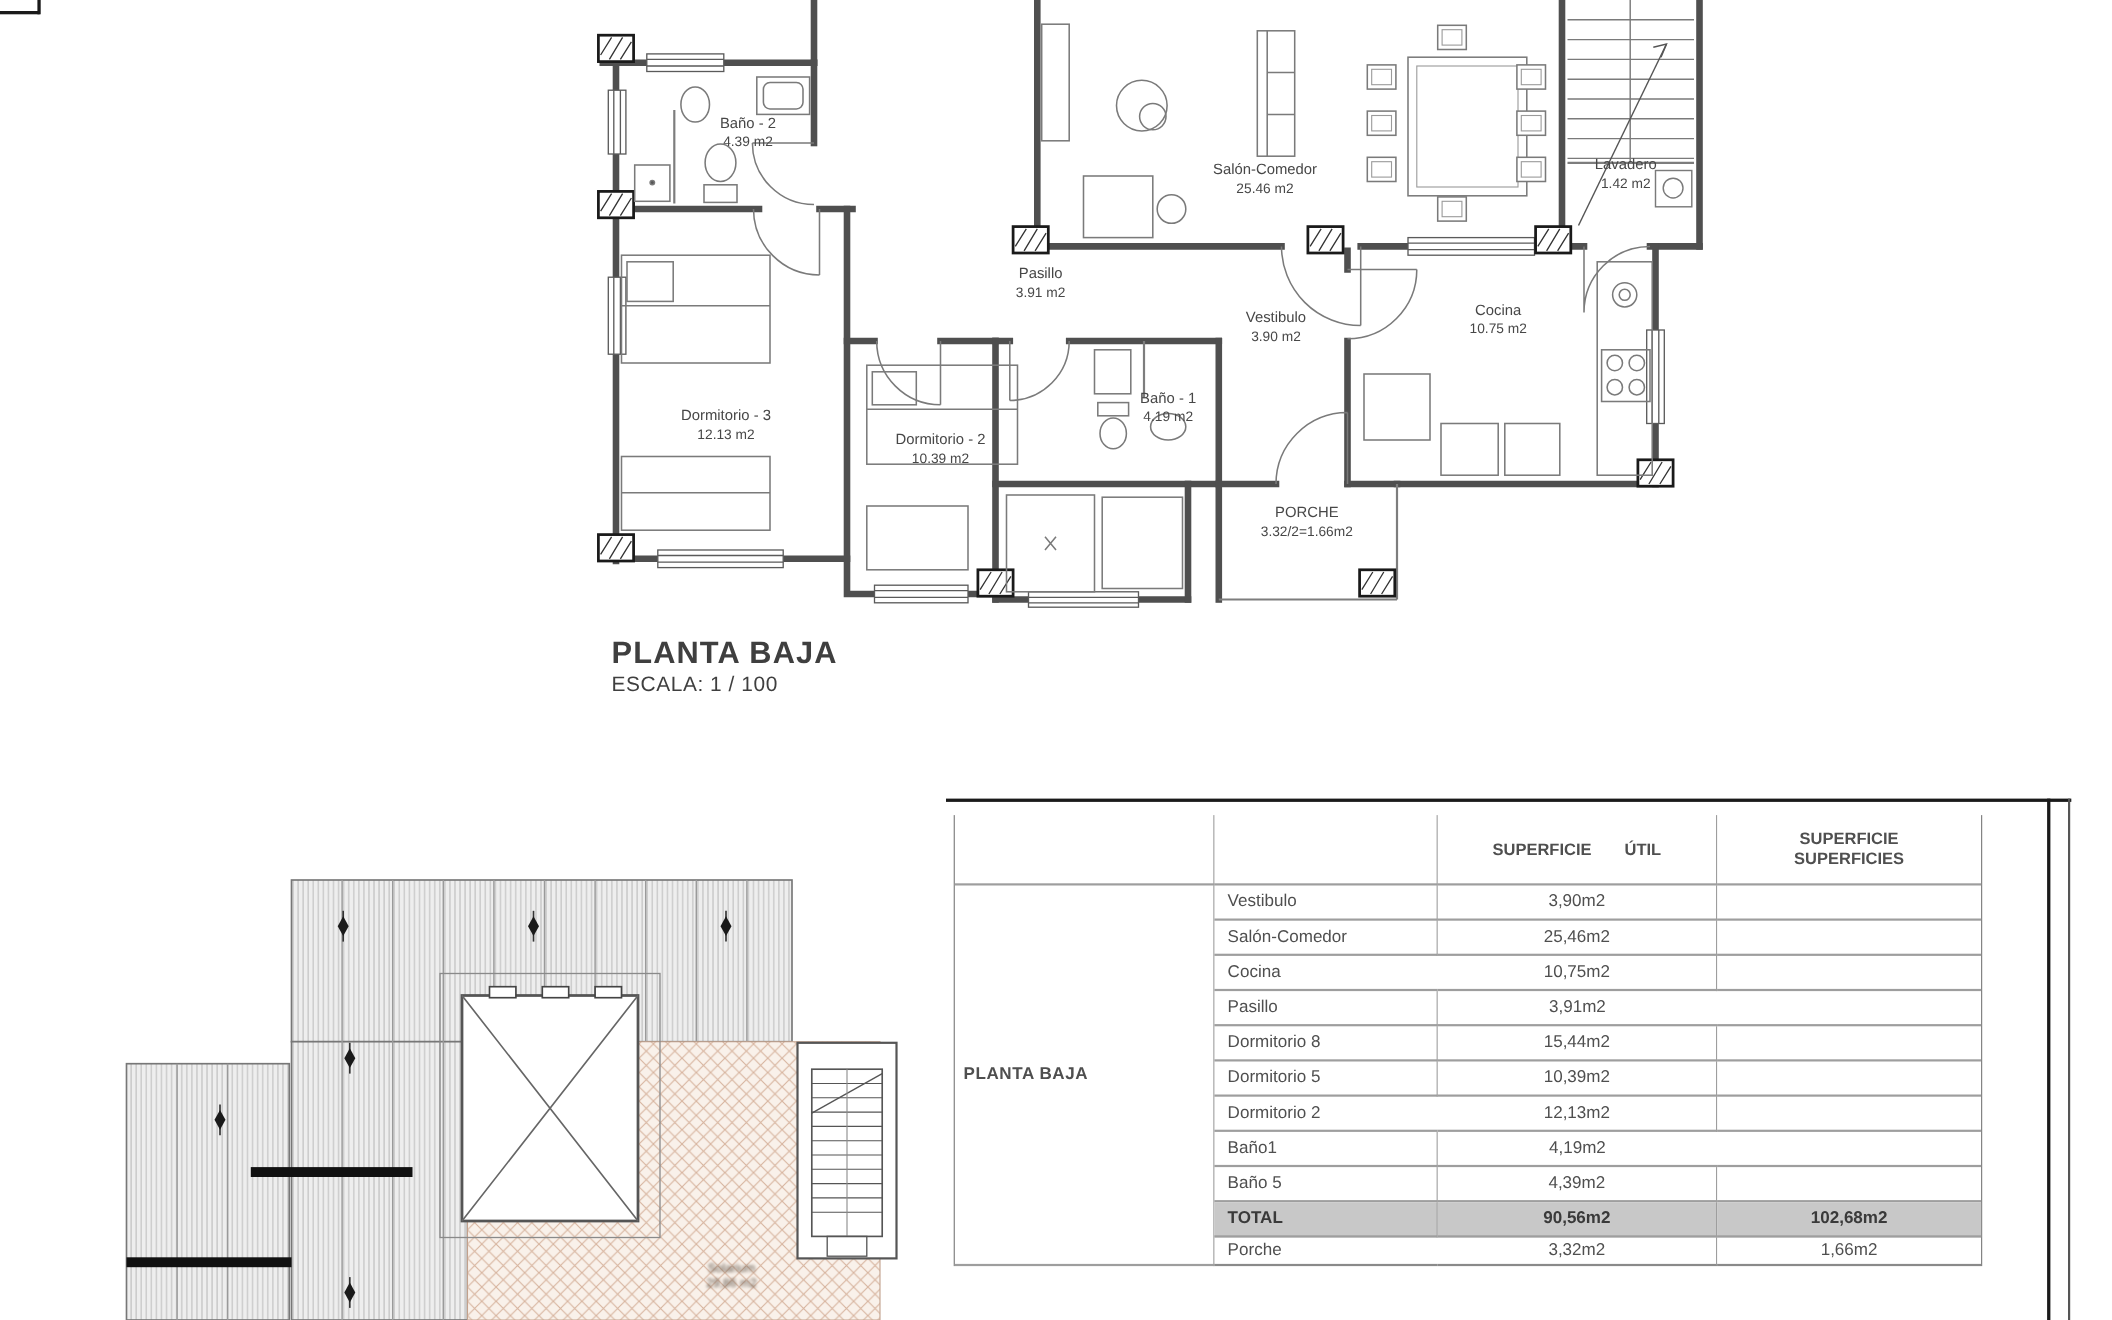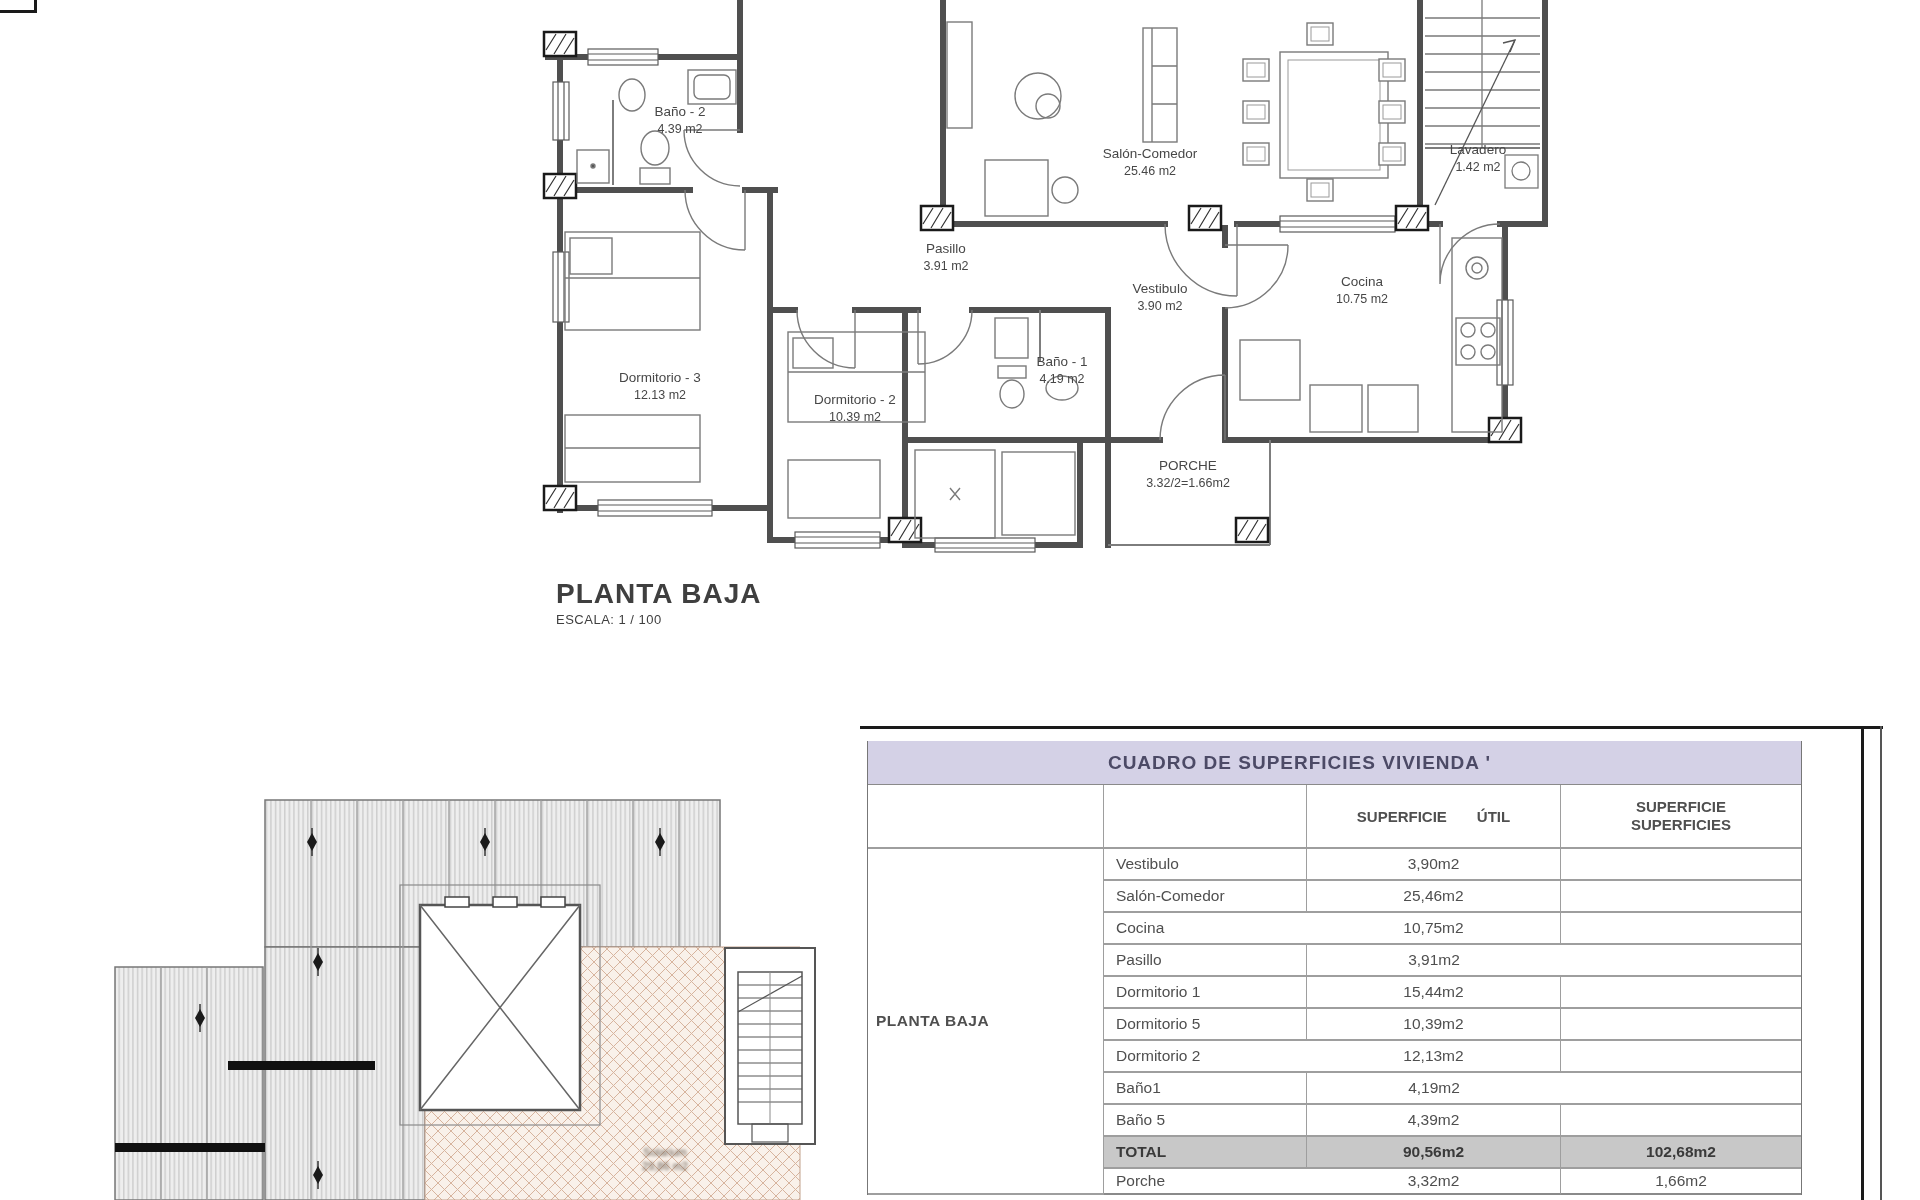--- a/index.html
+++ b/index.html
@@ -8,21 +8,21 @@
     font-family:"Liberation Sans", sans-serif;position:relative;
     --band:#d4d1e6; --total:#c8c8c8;
   }
   .abs{position:absolute;}
   
   .frame{background:#1a1a1a;}
   .frame.thin{background:#555;}
   
   .plan-title{left:556px;top:578px;color:#3f3f3f;}
   .plan-title .t1{font-size:28px;font-weight:bold;letter-spacing:1px;}
-  .plan-title .t2{font-size:13px;margin-top:2px;letter-spacing:0.5px;}
+  .plan-title .t2{font-size:19px;margin-top:2px;letter-spacing:0.5px;}
   
   .surf-wrap{left:867px;top:741px;width:933px;border-left:1px solid #777;border-right:1px solid #777;}
   .surf-title{
     height:44px;background:var(--band);border-bottom:1px solid #8a8a8a;
     display:flex;align-items:center;justify-content:center;
     font-size:19px;font-weight:bold;letter-spacing:1px;color:#4c4a66;
     padding-right:70px;box-sizing:border-box;
   }
   .surf-grid{display:grid;grid-template-columns:236px 203px 254px 240px;}
   .surf-grid > div{box-sizing:border-box;border-right:1px solid #9e9e9e;border-bottom:2px solid #9e9e9e;
@@ -318,21 +318,20 @@
   <rect x="128" y="281" width="147" height="9" fill="#111"></rect>
   <rect x="15" y="363" width="150" height="9" fill="#111"></rect>
 
   <g text-anchor="middle">
     <text class="smudge" x="565" y="376">Solarium</text>
     <text class="smudge" x="565" y="390">29,86 m2</text>
   </g>
 </svg>
 
 <div class="abs surf-wrap">
-  <div class="surf-title">CUADRO DE SUPERFICIES  VIVIENDA '</div>
   <div class="surf-grid">
     <div class="hcell"></div>
     <div class="hcell"></div>
     <div class="hcell util">
       <span>SUPERFICIE</span>
       <span>ÚTIL</span>
     </div>
     <div class="hcell constr">
       <span>SUPERFICIE</span>
       <span>SUPERFICIES</span>
@@ -344,21 +343,21 @@
       <div class="cell constr"></div>
       <div class="cell name">Salón-Comedor</div>
       <div class="cell util">25,46m2</div>
       <div class="cell constr"></div>
       <div class="cell name">Cocina</div>
       <div class="cell util">10,75m2</div>
       <div class="cell constr"></div>
       <div class="cell name">Pasillo</div>
       <div class="cell util">3,91m2</div>
       <div class="cell constr"></div>
-      <div class="cell name">Dormitorio 1</div>
+      <div class="cell name">Dormitorio 8</div>
       <div class="cell util">15,44m2</div>
       <div class="cell constr"></div>
       <div class="cell name">Dormitorio 5</div>
       <div class="cell util">10,39m2</div>
       <div class="cell constr"></div>
       <div class="cell name">Dormitorio 2</div>
       <div class="cell util">12,13m2</div>
       <div class="cell constr"></div>
       <div class="cell name">Baño1</div>
       <div class="cell util">4,19m2</div>

